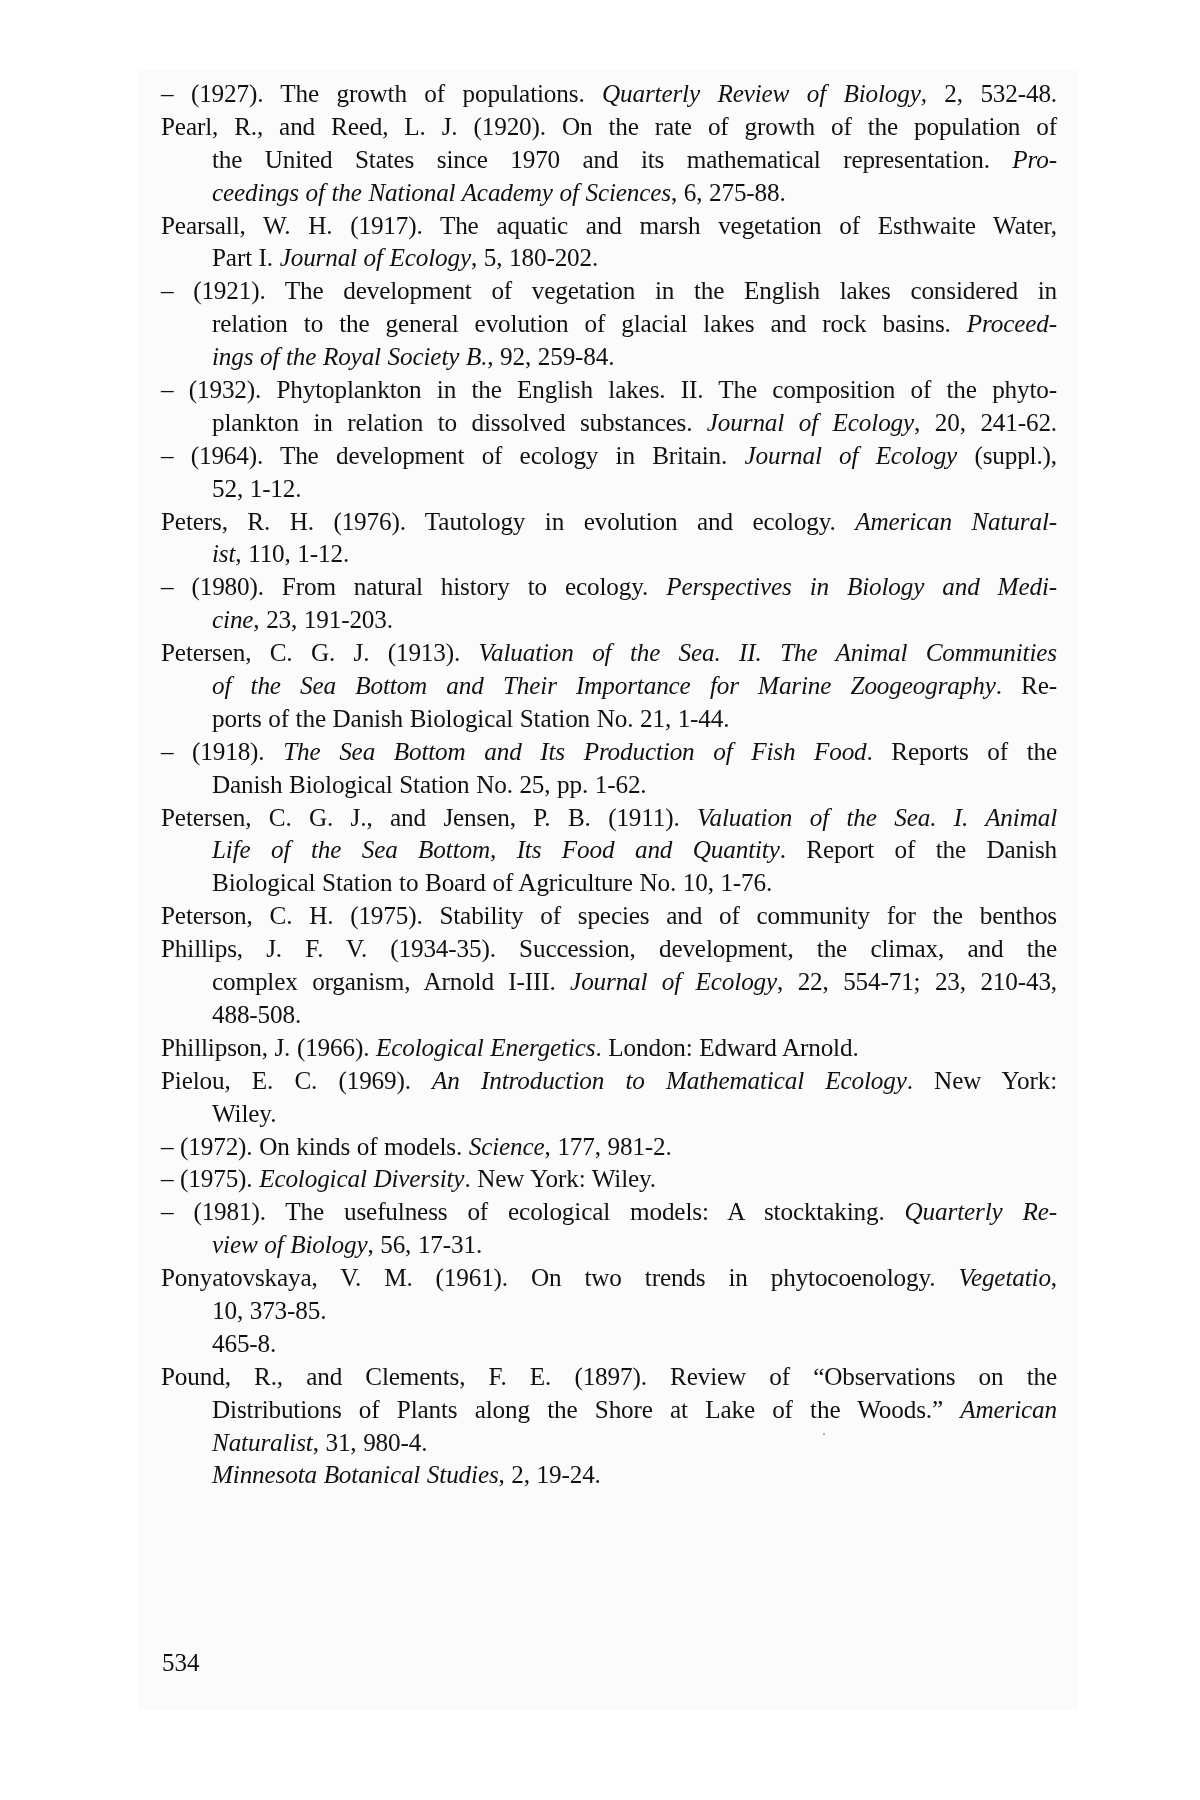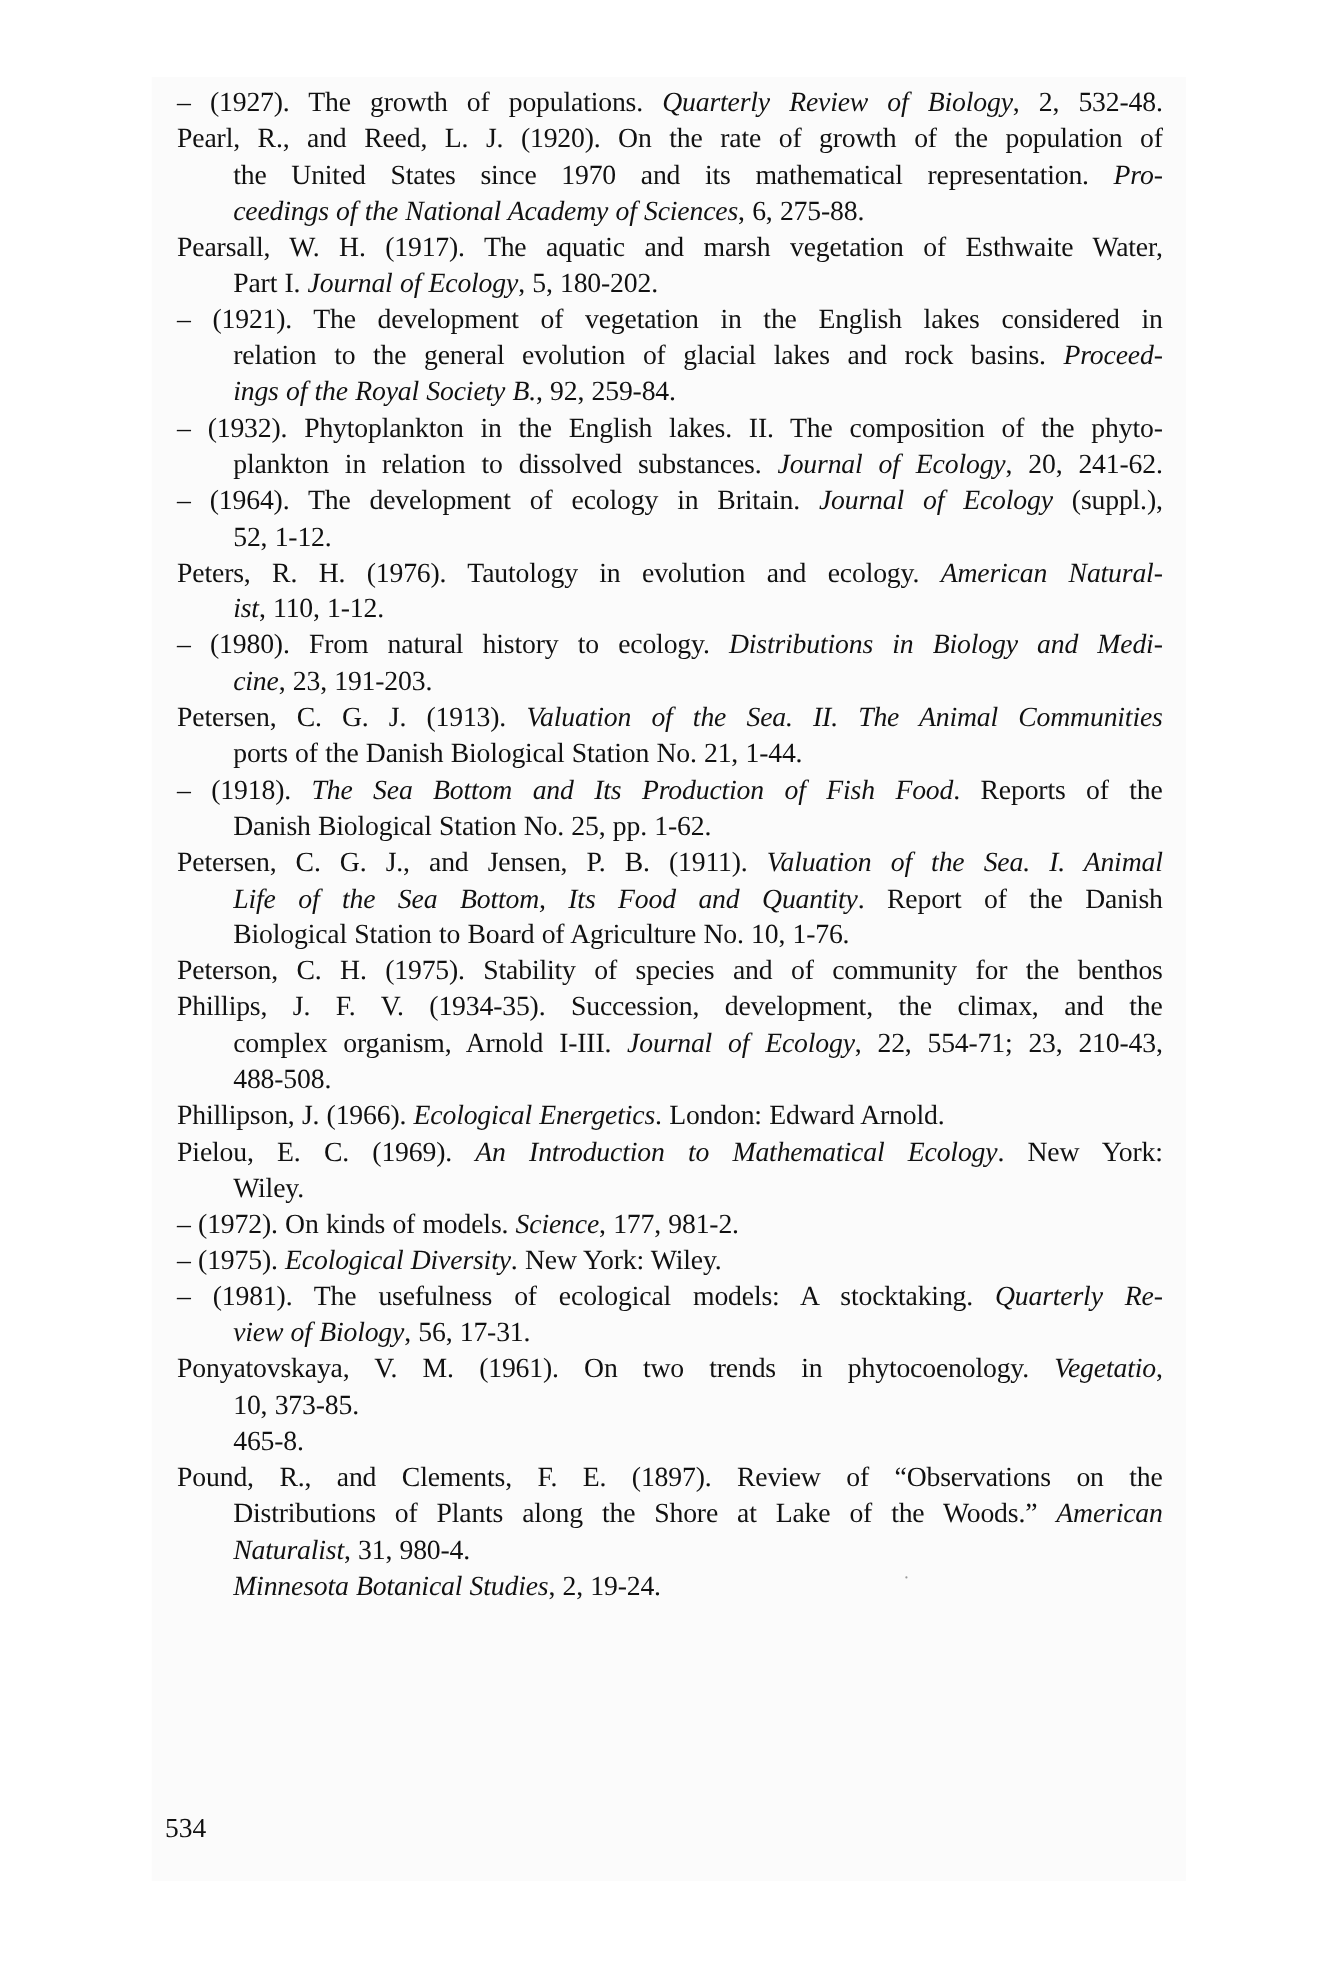--- a/index.html
+++ b/index.html
@@ -44,21 +44,21 @@
   .line.short {
     text-align: center;
     text-align-last: left;
   }
   .line.cont {
     padding-left: 51px;
   }
   .seg-i { font-style: italic; }
   .page-number {
     position: absolute;
-    left: 150px;
+    left: 162px;
     top: 1648px;
     font-size: 25px;
     line-height: 30px;
     font-family: "Liberation Serif", "DejaVu Serif", serif;
     color: #111;
   }
   .speck {
     position: absolute;
     left: 823px;
     top: 1433px;
@@ -82,23 +82,24 @@
     <span class="line cont short"><span>Part I. </span><span class="seg-i">Journal of Ecology</span><span>, 5, 180-202.</span></span>
     <span class="line"><span>– (1921). The development of vegetation in the English lakes considered in</span></span>
     <span class="line cont"><span>relation to the general evolution of glacial lakes and rock basins. </span><span class="seg-i">Proceed-</span></span>
     <span class="line cont short"><span class="seg-i">ings of the Royal Society B.</span><span>, 92, 259-84.</span></span>
     <span class="line"><span>– (1932). Phytoplankton in the English lakes. II. The composition of the phyto-</span></span>
     <span class="line cont"><span>plankton in relation to dissolved substances. </span><span class="seg-i">Journal of Ecology</span><span>, 20, 241-62.</span></span>
     <span class="line"><span>– (1964). The development of ecology in Britain. </span><span class="seg-i">Journal of Ecology</span><span> (suppl.),</span></span>
     <span class="line cont short"><span>52, 1-12.</span></span>
     <span class="line"><span>Peters, R. H. (1976). Tautology in evolution and ecology. </span><span class="seg-i">American Natural-</span></span>
     <span class="line cont short"><span class="seg-i">ist</span><span>, 110, 1-12.</span></span>
-    <span class="line"><span>– (1980). From natural history to ecology. </span><span class="seg-i">Distributions in Biology and Medi-</span></span>
+    <span class="line"><span>– (1980). From natural history to ecology. </span><span class="seg-i">Perspectives in Biology and Medi-</span></span>
     <span class="line cont short"><span class="seg-i">cine</span><span>, 23, 191-203.</span></span>
     <span class="line"><span>Petersen, C. G. J. (1913). </span><span class="seg-i">Valuation of the Sea. II. The Animal Communities</span></span>
+    <span class="line cont"><span class="seg-i">of the Sea Bottom and Their Importance for Marine Zoogeography</span><span>. Re-</span></span>
     <span class="line cont short"><span>ports of the Danish Biological Station No. 21, 1-44.</span></span>
     <span class="line"><span>– (1918). </span><span class="seg-i">The Sea Bottom and Its Production of Fish Food</span><span>. Reports of the</span></span>
     <span class="line cont short"><span>Danish Biological Station No. 25, pp. 1-62.</span></span>
     <span class="line"><span>Petersen, C. G. J., and Jensen, P. B. (1911). </span><span class="seg-i">Valuation of the Sea. I. Animal</span></span>
     <span class="line cont"><span class="seg-i">Life of the Sea Bottom, Its Food and Quantity</span><span>. Report of the Danish</span></span>
     <span class="line cont short"><span>Biological Station to Board of Agriculture No. 10, 1-76.</span></span>
     <span class="line"><span>Peterson, C. H. (1975). Stability of species and of community for the benthos</span></span>
     <span class="line"><span>Phillips, J. F. V. (1934-35). Succession, development, the climax, and the</span></span>
     <span class="line cont"><span>complex organism, Arnold I-III. </span><span class="seg-i">Journal of Ecology</span><span>, 22, 554-71; 23, 210-43,</span></span>
     <span class="line cont short"><span>488-508.</span></span>

